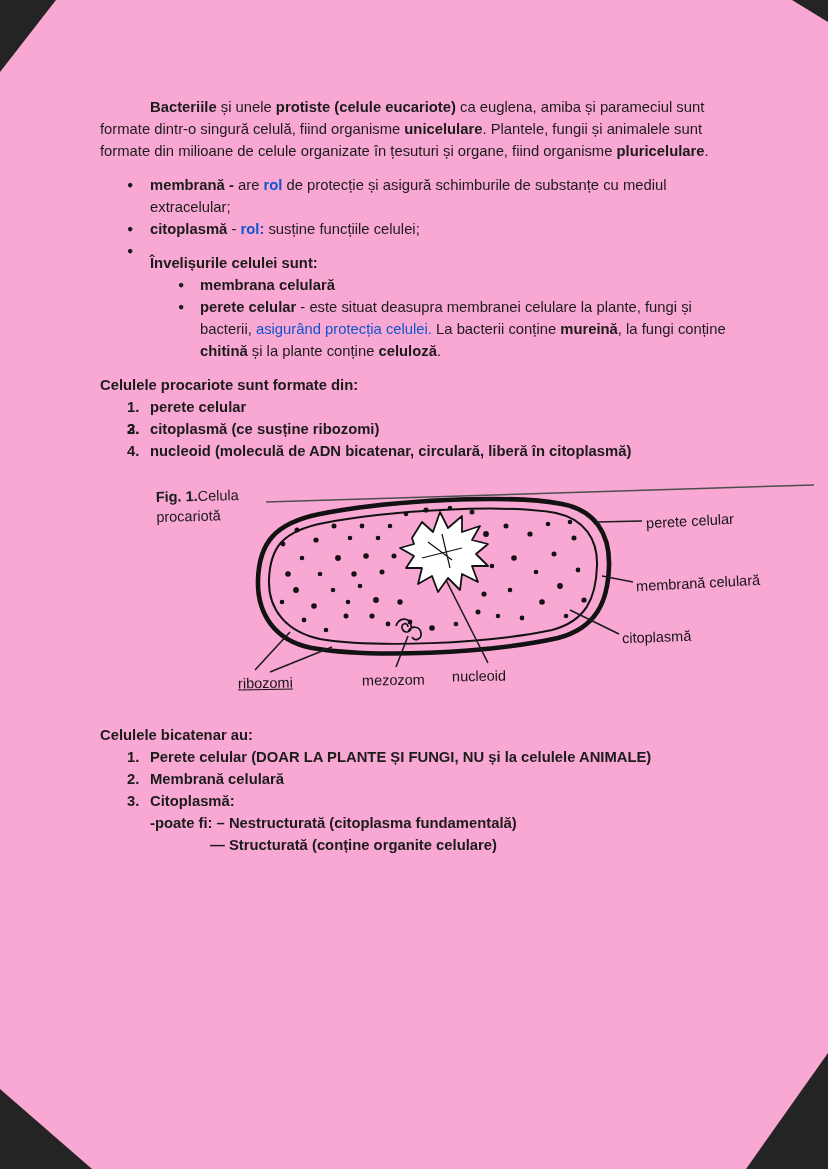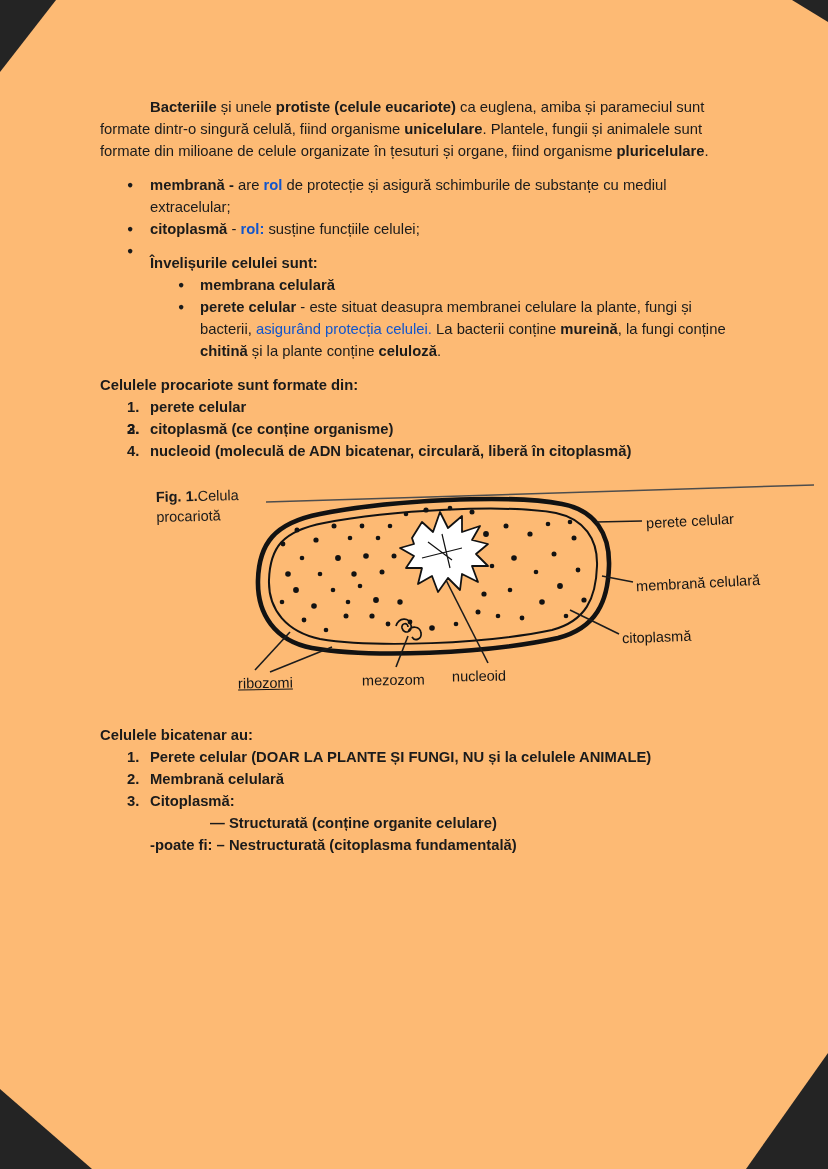--- a/index.html
+++ b/index.html
@@ -1,18 +1,18 @@
 <!DOCTYPE html>
 <html><head>
 <meta charset="utf-8">
 <style>
   * { margin:0; padding:0; box-sizing:border-box; }
   html,body { background:#ffffff; }
   body { width:828px; height:1169px; font-family:"Liberation Sans", sans-serif; }
-  .page { position:relative; width:828px; height:1169px; background:#fdba74; color:#1b1b1b;
+  .page { position:relative; width:828px; height:1169px; background:#f9a8d4; color:#1b1b1b;
           font-size:14.8px; line-height:22px; overflow:hidden; }
 
   
   .corner { position:absolute; background:#242424; z-index:5; }
   .corner-tl { left:0; top:0; width:56px; height:72px; clip-path:polygon(0 0, 100% 0, 0 100%); }
   .corner-tr { right:0; top:0; width:36px; height:22px; clip-path:polygon(0 0, 100% 0, 100% 100%); }
   .corner-bl { left:0; bottom:0; width:92px; height:80px; clip-path:polygon(0 0, 0 100%, 100% 100%); }
   .corner-br { right:0; bottom:0; width:82px; height:116px; clip-path:polygon(100% 0, 100% 100%, 0 100%); }
 
   .content { position:absolute; left:100px; top:96px; width:638px; }
@@ -92,21 +92,21 @@
       </li>
     </ul>
 
     <div class="gap"></div>
 
     <p><b>Celulele procariote sunt formate din:</b></p>
 
     <ol class="nlist">
       <li><span class="num">1.</span><b>perete celular</b></li>
       <li><span class="num">2.</span></li>
-      <li><span class="num">3.</span><b>citoplasmă (ce conține organisme)</b></li>
+      <li><span class="num">3.</span><b>citoplasmă (ce susține ribozomi)</b></li>
       <li><span class="num">4.</span><b>nucleoid (moleculă de ADN bicatenar, circulară, liberă în citoplasmă)</b></li>
     </ol>
 
     <div class="figure">
       <svg class="fig-svg" viewBox="0 0 724 226">
         <path class="scanline" d="M 176 20 L 724 3"></path>
 
         <path class="outer" d="M 230,32 C 300,18 420,12 472,22 C 505,28 520,52 519,84 C 518,120 506,146 468,156 C 395,172 280,176 222,166 C 185,159 167,132 168,98 C 169,62 184,41 230,32 Z"></path>
         <path class="inner" d="M 234,41 C 300,28 415,22 466,31 C 494,37 508,57 507,84 C 506,116 496,139 462,148 C 395,162 285,166 230,157 C 197,150 178,128 179,98 C 180,66 192,49 234,41 Z"></path>
 
@@ -199,17 +199,17 @@
     </div>
 
     <p><b>Celulele bicatenar au:</b></p>
 
     <ol class="nlist">
       <li><span class="num">1.</span><b>Perete celular (DOAR LA PLANTE ȘI FUNGI, NU și la celulele ANIMALE)</b></li>
       <li><span class="num">2.</span><b>Membrană celulară</b></li>
       <li><span class="num">3.</span><b>Citoplasmă:</b></li>
     </ol>
 
+    <div class="sub-line">-poate fi: – Nestructurată (citoplasma fundamentală)</div>
     <div class="sub-line deep">— Structurată (conține organite celulare)</div>
-    <div class="sub-line">-poate fi: – Nestructurată (citoplasma fundamentală)</div>
 
   </div>
 </div>
 
 </body></html>

